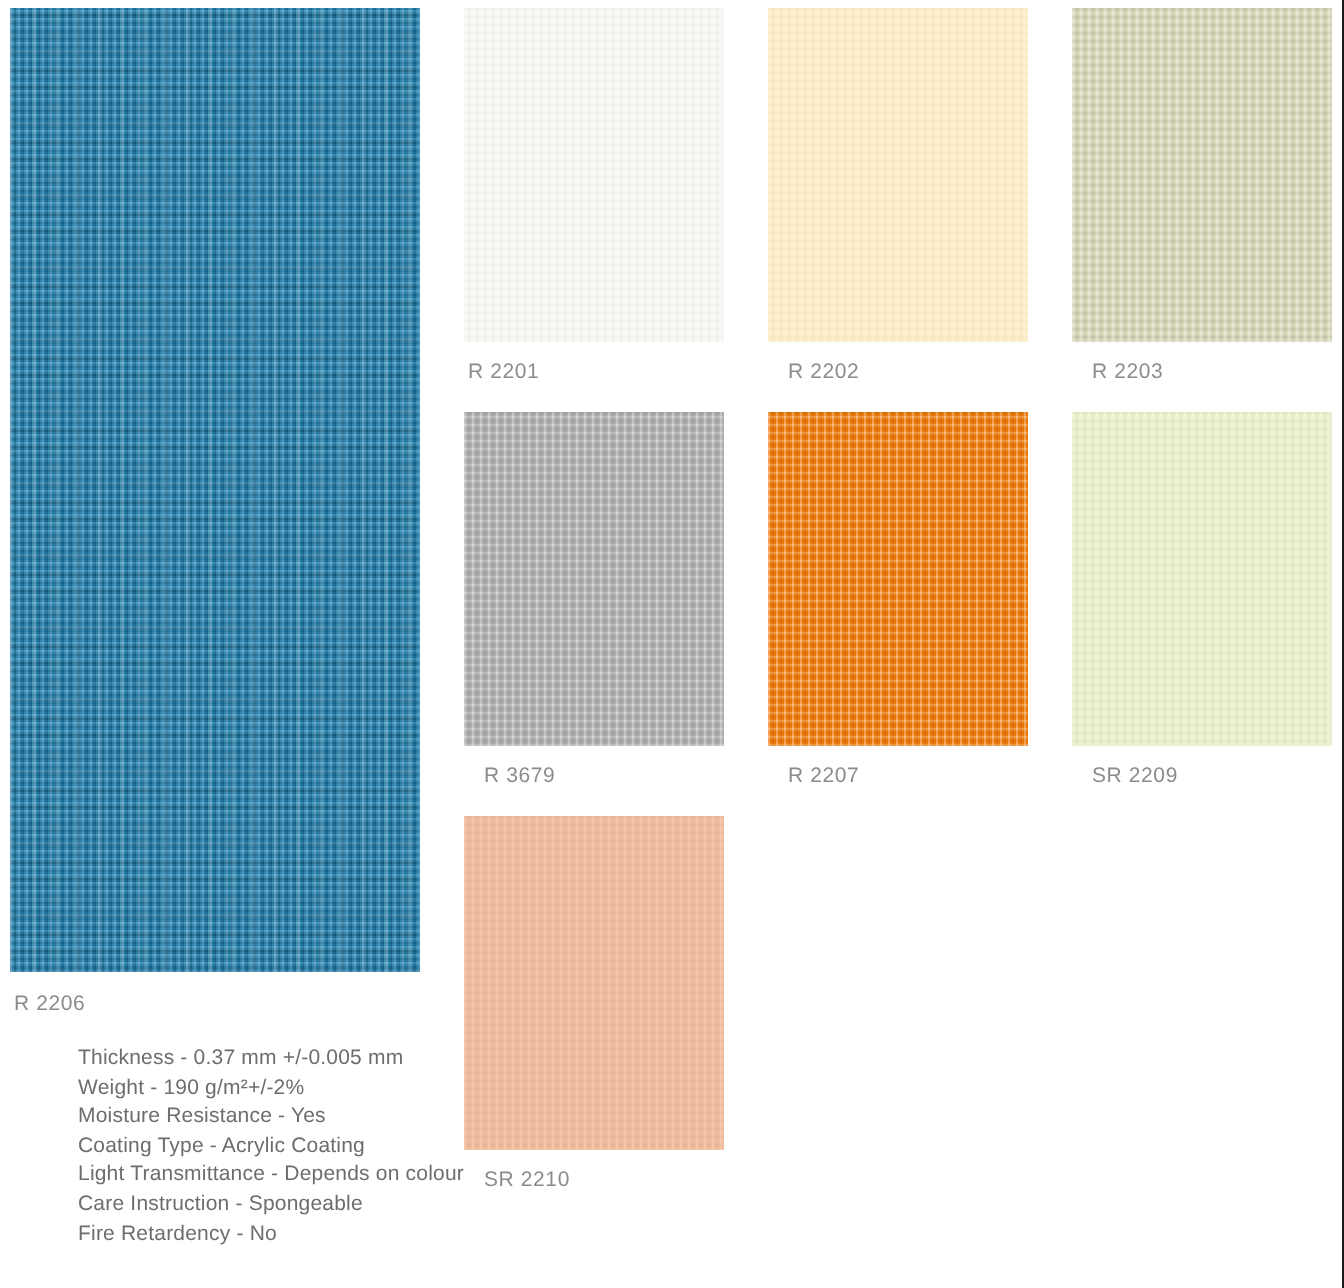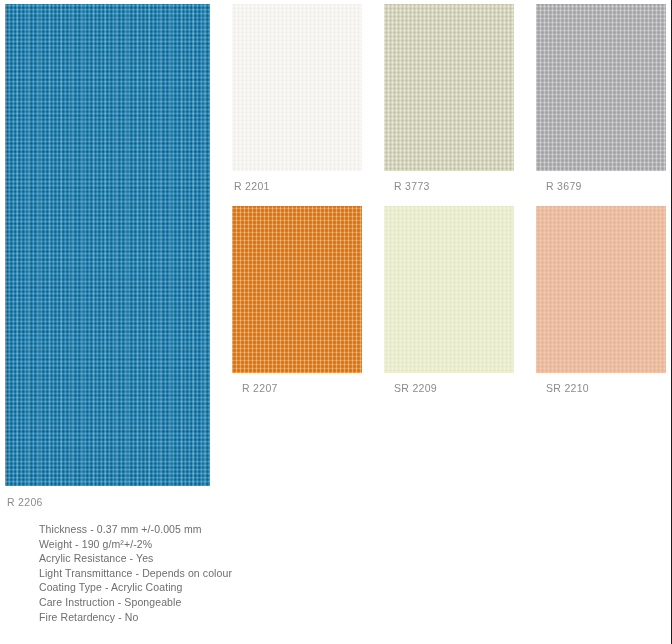--- a/index.html
+++ b/index.html
@@ -129,40 +129,46 @@
 
 <div id="feature-panel">
   <div id="feature-swatch">
     <div class="weave"></div>
     <div class="slub"></div>
   </div>
   <div id="feature-label">R 2206</div>
   <ul id="spec-list">
       <li>Thickness  -  0.37 mm +/-0.005 mm</li>
       <li>Weight   - 190 g/m²+/-2%</li>
-      <li>Acrylic Resistance - Yes</li>
+      <li>Moisture Resistance - Yes</li>
+      <li>Coating Type - Acrylic Coating</li>
       <li>Light Transmittance - Depends on colour</li>
-      <li>Coating Type - Acrylic Coating</li>
       <li>Care Instruction - Spongeable</li>
       <li>Fire Retardency - No</li>
     </ul>
 </div>
 
 <div id="swatch-grid">
     <div class="swatch-cell">
       <div class="swatch-chip subtle" style="background-color: rgb(248, 246, 242);">
         <div class="tex"></div>
       </div>
       <div class="swatch-caption">R 2201</div>
     </div>
     <div class="swatch-cell indent">
+      <div class="swatch-chip subtle" style="background-color: rgb(252, 237, 198);">
+        <div class="tex"></div>
+      </div>
+      <div class="swatch-caption">R 2202</div>
+    </div>
+    <div class="swatch-cell indent">
       <div class="swatch-chip strong" style="background-color: rgb(214, 213, 182);">
         <div class="tex"></div>
       </div>
-      <div class="swatch-caption">R 3773</div>
+      <div class="swatch-caption">R 2203</div>
     </div>
     <div class="swatch-cell indent">
       <div class="swatch-chip strong" style="background-color: rgb(176, 176, 178);">
         <div class="tex"></div>
       </div>
       <div class="swatch-caption">R 3679</div>
     </div>
     <div class="swatch-cell indent">
       <div class="swatch-chip strong" style="background-color: rgb(237, 123, 12);">
         <div class="tex"></div>

